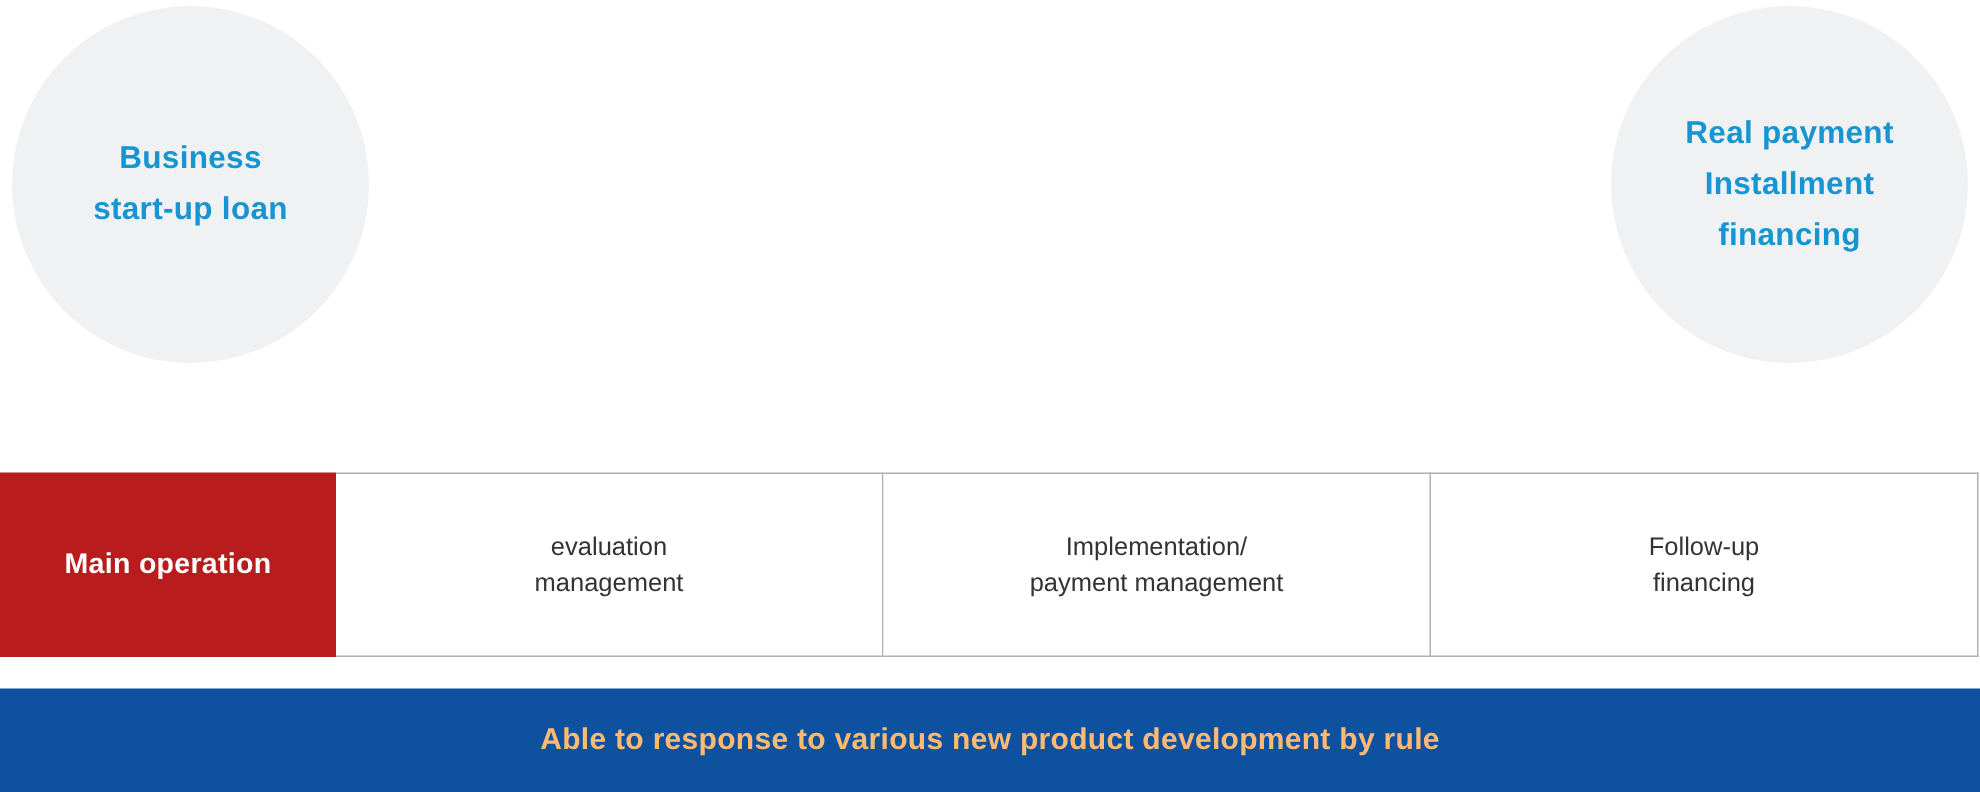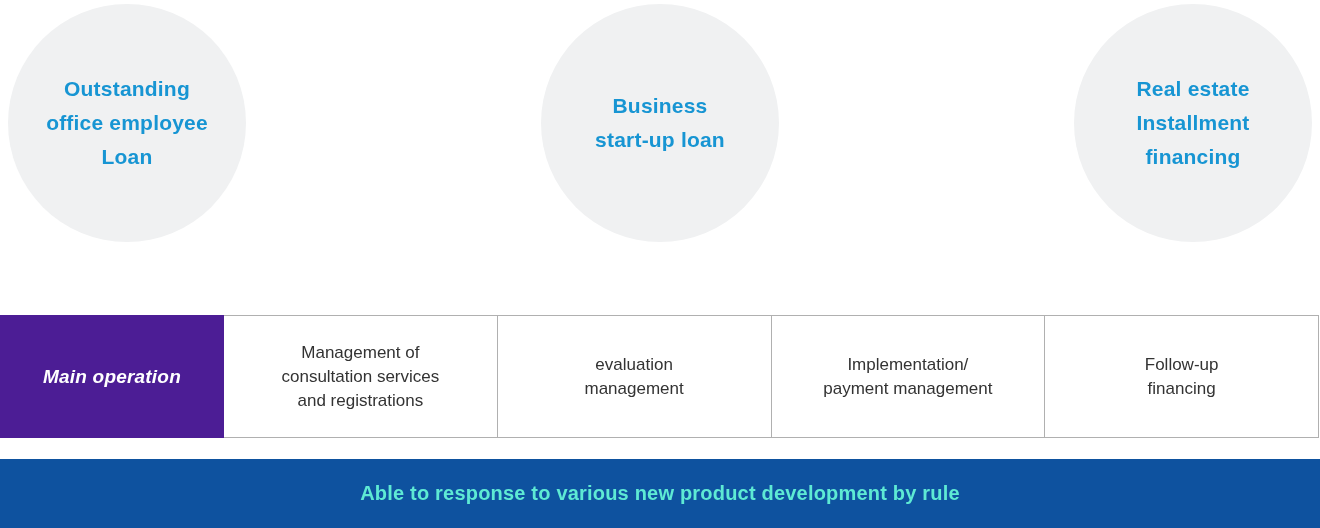--- a/index.html
+++ b/index.html
@@ -66,75 +66,66 @@
     justify-content: center;
     text-align: center;
     color: #333333;
     font-size: 17px;
     line-height: 24px;
     white-space: pre-line;
     padding: 4px 6px;
   }
   .ops-cell.header {
     flex: 0 0 224px;
-    background: #4c1d95;
+    background: #b91c1c;
     border: none;
     color: #ffffff;
     font-weight: bold;
     font-size: 19px;
     letter-spacing: 0.2px;
-    font-style: italic;
   }
 
   
   .banner {
     position: absolute;
     top: 459px;
     left: 0;
     width: 1320px;
     height: 69px;
     background: #0e529f;
     display: flex;
     align-items: center;
     justify-content: center;
   }
   .banner-text {
-    color: #5eead4;
+    color: #fdba74;
     font-weight: bold;
     font-size: 20px;
     letter-spacing: 0.2px;
   }
 </style>
 </head>
 <body>
 
 <div class="stage">
 
   <div class="circles-row">
     <div class="circle">
-      <div class="circle-label">Outstanding
-office employee
-Loan</div>
-    </div>
-    <div class="circle">
       <div class="circle-label">Business
 start-up loan</div>
     </div>
     <div class="circle">
-      <div class="circle-label">Real estate
+      <div class="circle-label">Real payment
 Installment
 financing</div>
     </div>
   </div>
 
   <div class="ops-table">
     <div class="ops-cell header">Main operation</div>
-    <div class="ops-cell">Management of
-consultation services
-and registrations</div>
     <div class="ops-cell">evaluation
 management</div>
     <div class="ops-cell">Implementation/
 payment management</div>
     <div class="ops-cell">Follow-up
 financing</div>
   </div>
 
   <div class="banner">
     <div class="banner-text">Able to response to various new product development by rule</div>

